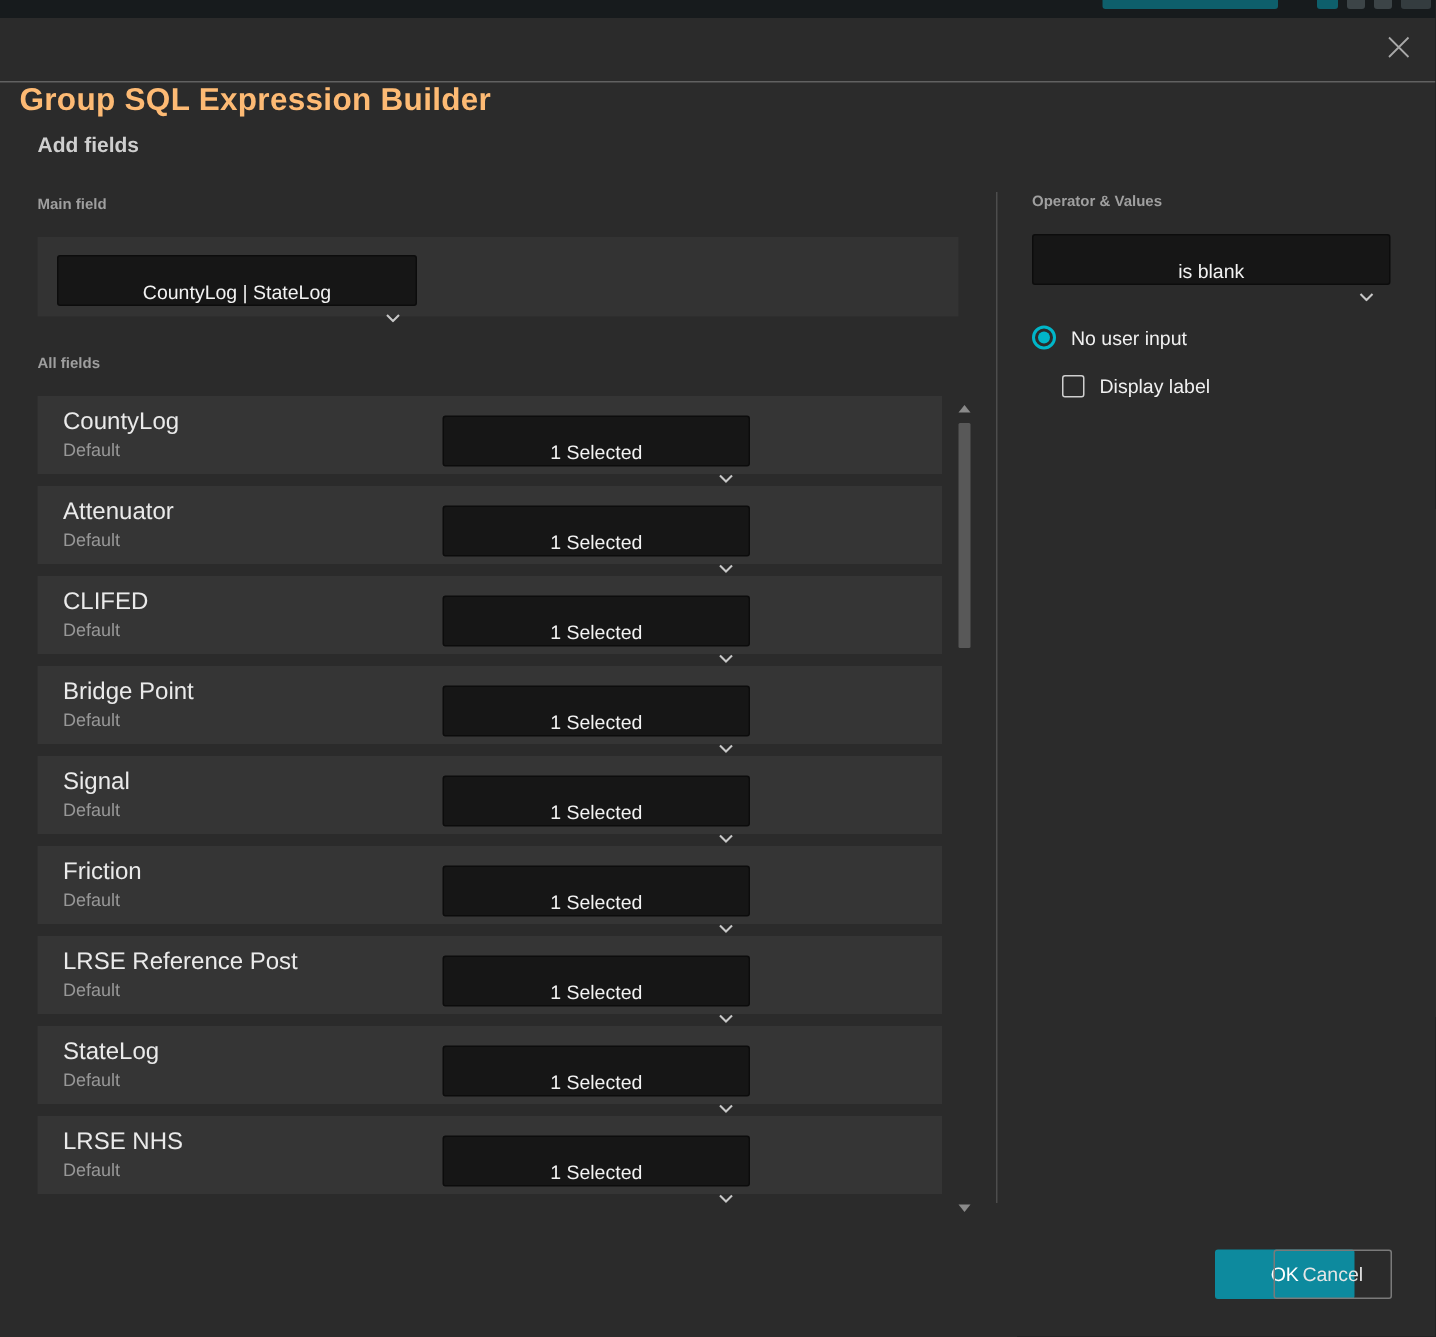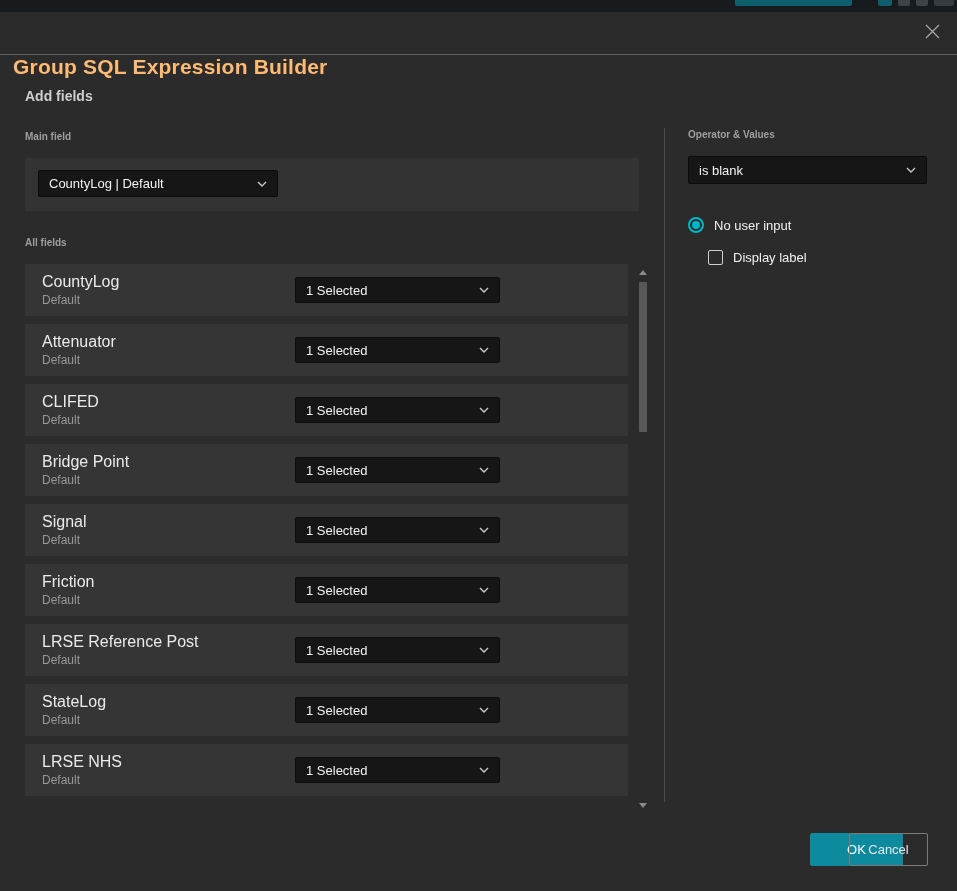--- a/index.html
+++ b/index.html
@@ -54,21 +54,21 @@
 
   .main-field-box{
     position:absolute;left:25px;top:146px;width:614px;height:53px;
     background:var(--panel-bg);
   }
 
   .dropdown{
     position:absolute;height:27px;background:var(--dropdown-bg);
     border:1px solid #0c0c0c;border-radius:2px;
     display:flex;align-items:center;gap:7px;
-    padding:2px 10px;font-size:13px;color:#f2f2f2;cursor:pointer;
+    padding:16px 10px;font-size:13px;color:#f2f2f2;cursor:pointer;flex-direction:column;
   }
   .dropdown .chev{margin-left:auto;display:flex;align-items:center;}
 
   .list{
     position:absolute;left:25px;top:252px;width:603px;
   }
   .list-row{
     position:relative;height:52px;margin-bottom:8px;background:var(--row-bg);
   }
   .row-name{
@@ -143,21 +143,21 @@
       </span>
     </button>
   </div>
 
   <div class="section-heading" style="top:76px;">Add fields</div>
 
   <div class="field-label" style="left:25px;top:119px;">Main field</div>
 
   <div class="main-field-box">
     <div class="dropdown" style="left:13px;top:12px;width:240px;">
-      <span>CountyLog | Default</span>
+      <span>CountyLog | StateLog</span>
       <span class="chev">
         <svg width="10" height="6" viewBox="0 0 10 6">
             <path d="M1 1l4 4 4-4" stroke="#c8c8c8" stroke-width="1.4" fill="none"></path>
           </svg>
       </span>
     </div>
   </div>
 
   <div class="field-label" style="left:25px;top:225px;">All fields</div>
 

